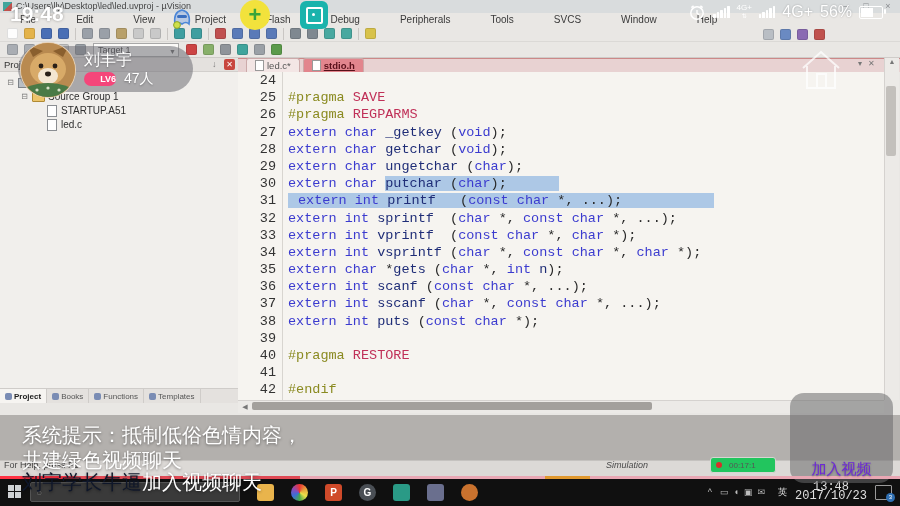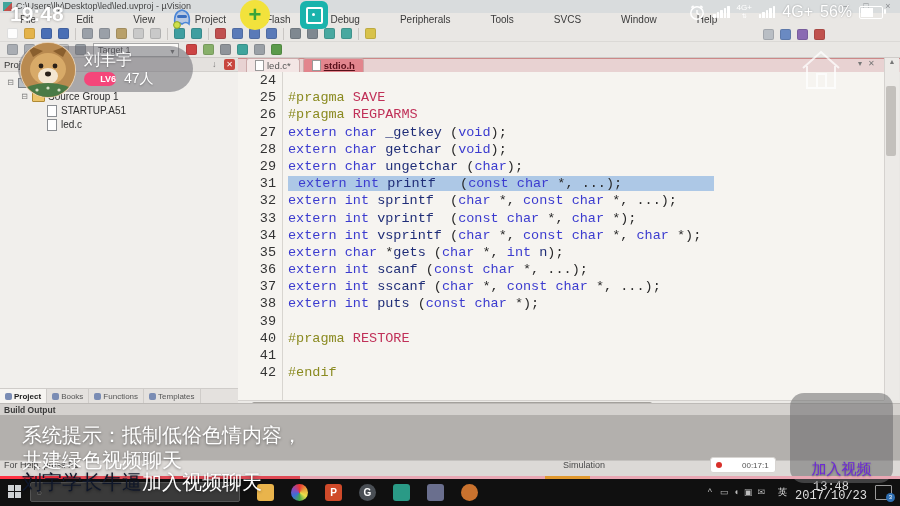--- a/index.html
+++ b/index.html
@@ -66,21 +66,21 @@
   .scr-arrow{font-size:7px;color:#777;text-align:center;width:14px;}
   #hscroll{left:238px;top:400px;width:646px;height:12px;background:#eceae7;border-top:1px solid #d5d2cf;}
   #hthumb{left:252px;top:402px;width:400px;height:8px;background:#a3a09c;border-radius:2px;}
   
   #build-hdr{left:0;top:403px;width:900px;height:12px;background:#d4d1ce;border-top:1px solid #bdbab7;
     font-size:8.5px;font-weight:bold;color:#3a3a3a;line-height:12px;padding-left:4px;box-sizing:border-box;}
   #build-body{left:0;top:415px;width:900px;height:45px;background:#b3b0ad;}
   #statusbar{left:0;top:460px;width:900px;height:18px;background:#dcd9d6;border-top:1px solid #c5c2bf;
     font-size:9px;color:#4a4a4a;line-height:17px;}
   #status-left{left:4px;top:460px;}
-  #status-center{left:563px;top:460px;}
+  #status-center{left:606px;top:460px;font-style:italic;}
   
   #taskbar{left:0;top:478px;width:900px;height:28px;background:#101010;display:flex;align-items:center;}
   #start-btn{width:14px;height:14px;margin-left:8px;display:grid;grid-template-columns:6px 6px;
     grid-template-rows:6px 6px;gap:1px;}
   #start-btn div{background:#cfd2d4;}
   #search-box{width:210px;height:20px;background:#3a3a3a;border:1px solid #555;border-radius:2px;
     margin-left:8px;display:flex;align-items:center;color:#8a8a8a;font-size:9px;padding-left:5px;box-sizing:border-box;}
   .tico{width:17px;height:17px;margin-left:17px;display:flex;align-items:center;justify-content:center;
     color:#fff;font-size:10px;font-weight:bold;}
   #tray{margin-left:auto;display:flex;align-items:center;gap:8px;padding-right:8px;color:#cfcfcf;font-size:9px;}
@@ -111,22 +111,22 @@
   #avatar{left:20px;top:42px;width:54px;height:54px;border-radius:50%;overflow:hidden;
     border:1.5px solid rgba(255,255,255,.55);background:#c99a5e;}
   #streamer-name{left:84px;top:50px;font-size:16px;color:#fff;text-shadow:0 1px 2px rgba(0,0,0,.3);}
   #lv-badge{left:84px;top:72px;width:32px;height:14px;border-radius:7px;background:#f5467a;color:#fff;
     font-size:9px;font-weight:bold;text-align:right;line-height:14px;}
   #viewers{left:124px;top:70px;font-size:14px;color:#fff;text-shadow:0 1px 2px rgba(0,0,0,.3);}
   #home-ico{left:798px;top:46px;opacity:.75;}
   #join-panel{left:790px;top:393px;width:103px;height:90px;border-radius:14px;background:rgba(105,105,108,.55);}
   #join-label{left:790px;top:460px;width:103px;text-align:center;font-size:15px;color:#6d28d9;
     text-shadow:0 1px 2px rgba(0,0,0,.35);}
-  #rec-pill{left:710px;top:457px;width:66px;height:16px;background:#ffffff;border:1px solid #d8d5d2;
-    border-radius:3px;display:flex;align-items:center;gap:20px;padding-left:5px;box-sizing:border-box;}
+  #rec-pill{left:710px;top:457px;width:66px;height:16px;background:#22c55e;border:1px solid #d8d5d2;
+    border-radius:3px;display:flex;align-items:center;gap:7px;padding-left:5px;box-sizing:border-box;}
   #rec-pill .dot{width:6px;height:6px;border-radius:50%;background:#d8302a;}
   #rec-pill .t{font-size:8px;color:#555;}
   .notice{left:22px;font-size:20px;color:#fff;text-shadow:0 1px 3px rgba(0,0,0,.45);white-space:nowrap;z-index:30;}
   #notice1{top:422px;} #notice2{top:447px;} #notice3{top:469px;}
   #chat-user{color:#0f172a;}
   #progress-line{left:0;top:476px;width:900px;height:3px;z-index:29;
     background:linear-gradient(90deg,#ff3344 0 75px,#e04a55 75px 300px,#e9a7b4 300px 100%);}
   #progress-mark{left:545px;top:476px;width:45px;height:3px;background:#e1992f;z-index:29;}
   .z20{z-index:20;} .z30{z-index:30;}
 </style>
@@ -249,20 +249,21 @@
       </div>
     </div>
   <div id="pane-ctl" class="abs">▾✕</div>
   <div id="code-area" class="abs">
       <div class="cline"><span class="cnum">24</span><span class="ctext"></span></div>
       <div class="cline"><span class="cnum">25</span><span class="ctext"><span class="dir">#pragma</span><span class="ws"> </span><span class="mac">SAVE</span></span></div>
       <div class="cline"><span class="cnum">26</span><span class="ctext"><span class="dir">#pragma</span><span class="ws"> </span><span class="mac">REGPARMS</span></span></div>
       <div class="cline"><span class="cnum">27</span><span class="ctext"><span class="kw">extern</span><span class="ws"> </span><span class="kw">char</span><span class="ws"> </span><span class="id">_getkey</span><span class="ws"> </span><span class="pun">(</span><span class="kw">void</span><span class="pun">);</span></span></div>
       <div class="cline"><span class="cnum">28</span><span class="ctext"><span class="kw">extern</span><span class="ws"> </span><span class="kw">char</span><span class="ws"> </span><span class="id">getchar</span><span class="ws"> </span><span class="pun">(</span><span class="kw">void</span><span class="pun">);</span></span></div>
       <div class="cline"><span class="cnum">29</span><span class="ctext"><span class="kw">extern</span><span class="ws"> </span><span class="kw">char</span><span class="ws"> </span><span class="id">ungetchar</span><span class="ws"> </span><span class="pun">(</span><span class="kw">char</span><span class="pun">);</span></span></div>
+      <div class="cline"><span class="cnum">30</span><span class="ctext"><span class="kw">extern</span><span class="ws"> </span><span class="kw">char</span><span class="ws"> </span><span class="sel sel-pad-tail"><span class="id">putchar</span><span class="ws"> </span><span class="pun">(</span><span class="kw">char</span><span class="pun">);</span></span></span></div>
       <div class="cline"><span class="cnum">31</span><span class="ctext"><span class="sel sel-pad-full"><span class="kw">extern</span><span class="ws"> </span><span class="kw">int</span><span class="ws"> </span><span class="id">printf</span><span class="ws">   </span><span class="pun">(</span><span class="kw">const</span><span class="ws"> </span><span class="kw">char</span><span class="ws"> </span><span class="pun">*,</span><span class="ws"> </span><span class="pun">...);</span></span></span></div>
       <div class="cline"><span class="cnum">32</span><span class="ctext"><span class="kw">extern</span><span class="ws"> </span><span class="kw">int</span><span class="ws"> </span><span class="id">sprintf</span><span class="ws">  </span><span class="pun">(</span><span class="kw">char</span><span class="ws"> </span><span class="pun">*,</span><span class="ws"> </span><span class="kw">const</span><span class="ws"> </span><span class="kw">char</span><span class="ws"> </span><span class="pun">*,</span><span class="ws"> </span><span class="pun">...);</span></span></div>
       <div class="cline"><span class="cnum">33</span><span class="ctext"><span class="kw">extern</span><span class="ws"> </span><span class="kw">int</span><span class="ws"> </span><span class="id">vprintf</span><span class="ws">  </span><span class="pun">(</span><span class="kw">const</span><span class="ws"> </span><span class="kw">char</span><span class="ws"> </span><span class="pun">*,</span><span class="ws"> </span><span class="kw">char</span><span class="ws"> </span><span class="pun">*);</span></span></div>
       <div class="cline"><span class="cnum">34</span><span class="ctext"><span class="kw">extern</span><span class="ws"> </span><span class="kw">int</span><span class="ws"> </span><span class="id">vsprintf</span><span class="ws"> </span><span class="pun">(</span><span class="kw">char</span><span class="ws"> </span><span class="pun">*,</span><span class="ws"> </span><span class="kw">const</span><span class="ws"> </span><span class="kw">char</span><span class="ws"> </span><span class="pun">*,</span><span class="ws"> </span><span class="kw">char</span><span class="ws"> </span><span class="pun">*);</span></span></div>
       <div class="cline"><span class="cnum">35</span><span class="ctext"><span class="kw">extern</span><span class="ws"> </span><span class="kw">char</span><span class="ws"> </span><span class="pun">*</span><span class="id">gets</span><span class="ws"> </span><span class="pun">(</span><span class="kw">char</span><span class="ws"> </span><span class="pun">*,</span><span class="ws"> </span><span class="kw">int</span><span class="ws"> </span><span class="id">n</span><span class="pun">);</span></span></div>
       <div class="cline"><span class="cnum">36</span><span class="ctext"><span class="kw">extern</span><span class="ws"> </span><span class="kw">int</span><span class="ws"> </span><span class="id">scanf</span><span class="ws"> </span><span class="pun">(</span><span class="kw">const</span><span class="ws"> </span><span class="kw">char</span><span class="ws"> </span><span class="pun">*,</span><span class="ws"> </span><span class="pun">...);</span></span></div>
       <div class="cline"><span class="cnum">37</span><span class="ctext"><span class="kw">extern</span><span class="ws"> </span><span class="kw">int</span><span class="ws"> </span><span class="id">sscanf</span><span class="ws"> </span><span class="pun">(</span><span class="kw">char</span><span class="ws"> </span><span class="pun">*,</span><span class="ws"> </span><span class="kw">const</span><span class="ws"> </span><span class="kw">char</span><span class="ws"> </span><span class="pun">*,</span><span class="ws"> </span><span class="pun">...);</span></span></div>
       <div class="cline"><span class="cnum">38</span><span class="ctext"><span class="kw">extern</span><span class="ws"> </span><span class="kw">int</span><span class="ws"> </span><span class="id">puts</span><span class="ws"> </span><span class="pun">(</span><span class="kw">const</span><span class="ws"> </span><span class="kw">char</span><span class="ws"> </span><span class="pun">*);</span></span></div>
       <div class="cline"><span class="cnum">39</span><span class="ctext"></span></div>
       <div class="cline"><span class="cnum">40</span><span class="ctext"><span class="dir">#pragma</span><span class="ws"> </span><span class="mac">RESTORE</span></span></div>
@@ -272,21 +273,20 @@
   <div id="gutter-line" class="abs"></div>
   <div id="vscroll" class="abs">
     <div class="scr-arrow">▲</div>
   </div>
   <div id="vthumb" class="abs"></div>
   <div id="hscroll" class="abs">
     <span class="scr-arrow abs" style="left:0;top:2px;">◀</span>
   </div>
   <div id="hthumb" class="abs"></div>
 
-  <div id="build-hdr" class="abs">Build Output</div>
   <div id="build-body" class="abs"></div>
   <div id="statusbar" class="abs"></div>
   <span id="status-left" class="abs" style="font-size:9px;color:#4a4a4a;">For Help, press F1</span>
   <span id="status-center" class="abs" style="font-size:9px;color:#4a4a4a;">Simulation</span>
 
   <div id="taskbar" class="abs">
     <div id="start-btn">
         <div></div>
         <div></div>
         <div></div>

